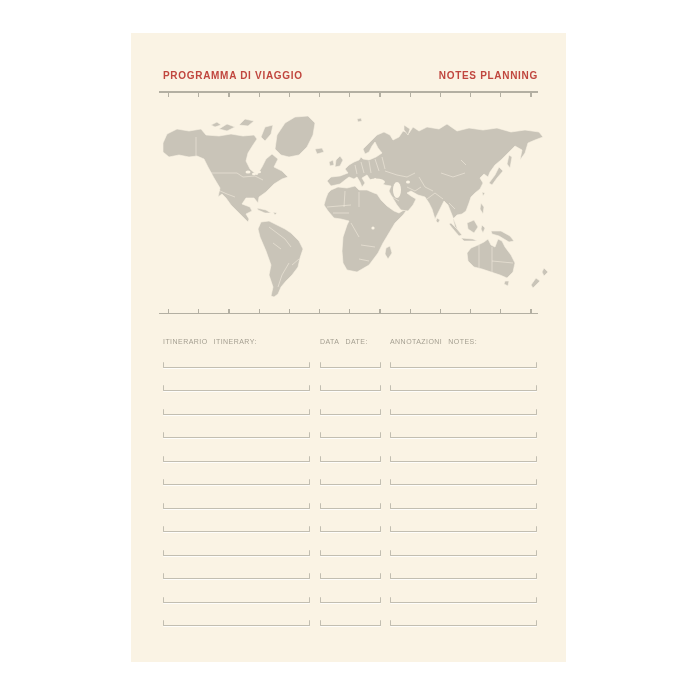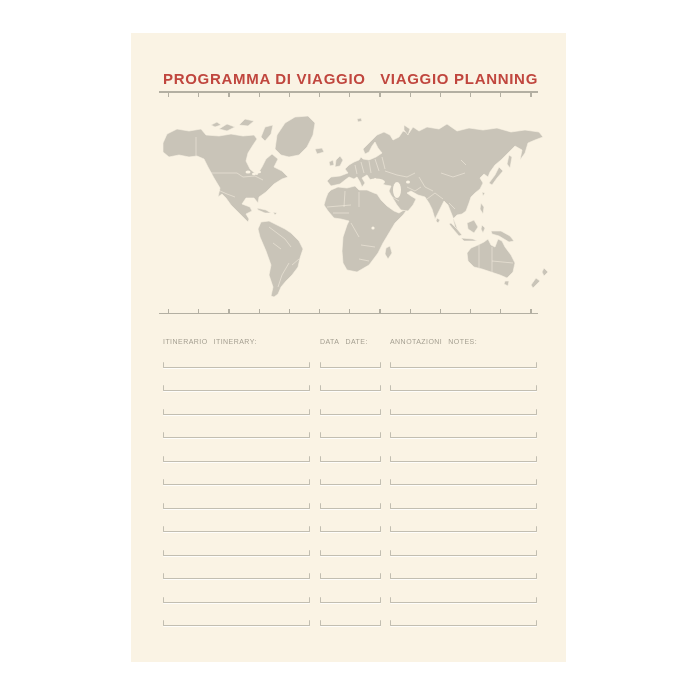--- a/index.html
+++ b/index.html
@@ -5,21 +5,21 @@
   html,body{margin:0;padding:0;}
   body{
     width:700px;height:700px;background:#ffffff;position:relative;
     font-family:"Liberation Sans", sans-serif;overflow:hidden;
   }
   .page{
     position:absolute;left:131px;top:33px;width:435px;height:629px;
     background:var(--paper,#faf3e4);
   }
   .hdr{
-    position:absolute;top:37px;font-size:15px;font-weight:bold;
+    position:absolute;top:37px;font-size:10px;font-weight:bold;
     letter-spacing:.7px;color:var(--accent-red,#c0463e);white-space:nowrap;
   }
   .hdr-it{left:32px;}
   .hdr-en{right:28px;}
   .ruler{position:absolute;left:28px;width:379px;height:6px;}
   .ruler .line{position:absolute;left:0;right:0;height:1.5px;background:var(--tick,#b3afa2);}
   .ruler .ticks{position:absolute;left:0;top:0;right:0;bottom:0;}
   .ruler .tick{position:absolute;width:1.2px;height:4px;background:var(--tick,#b3afa2);display:block;}
   .ruler-top{top:58px;}
   .ruler-top .line{top:0;}
@@ -46,21 +46,21 @@
   .lbl-1,.col-1{left:32px;}  .col-1{width:147px;}
   .lbl-2,.col-2{left:189px;} .col-2{width:61px;}
   .lbl-3,.col-3{left:259px;} .col-3{width:147px;}
 </style>
 </head>
 <body>
 
 <div class="page">
 
   <div class="hdr hdr-it">PROGRAMMA DI VIAGGIO</div>
-  <div class="hdr hdr-en">VIAGGIO PLANNING</div>
+  <div class="hdr hdr-en">NOTES PLANNING</div>
 
   <div class="ruler ruler-top">
     <span class="line"></span>
     <span class="ticks">
         <i class="tick" style="left: 9px;"></i>
         <i class="tick" style="left: 39.2px;"></i>
         <i class="tick" style="left: 69.4px;"></i>
         <i class="tick" style="left: 99.6px;"></i>
         <i class="tick" style="left: 129.8px;"></i>
         <i class="tick" style="left: 160px;"></i>

